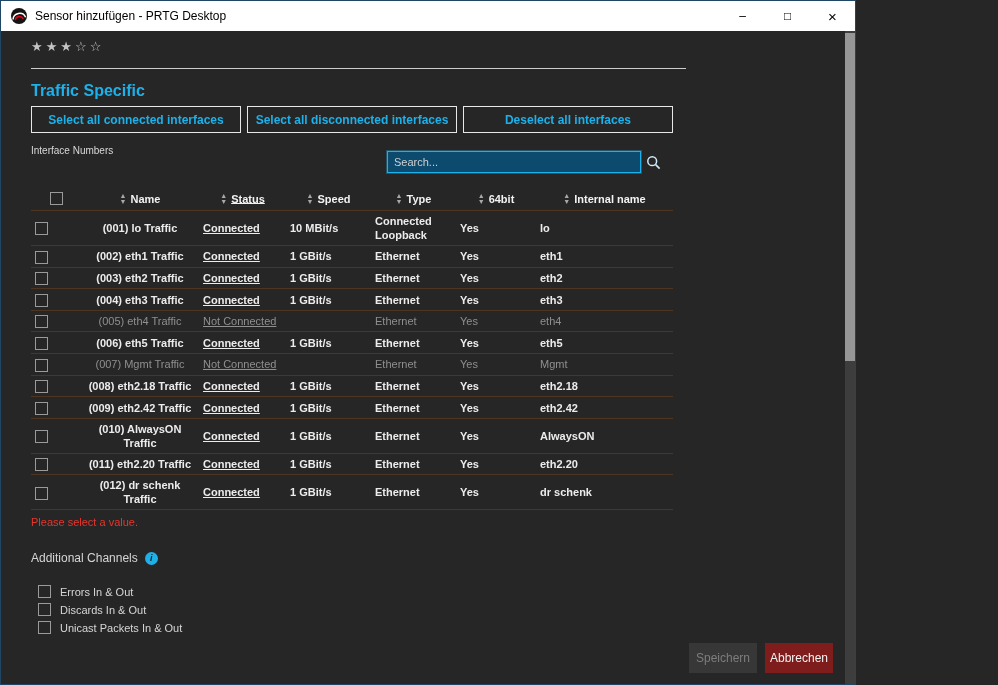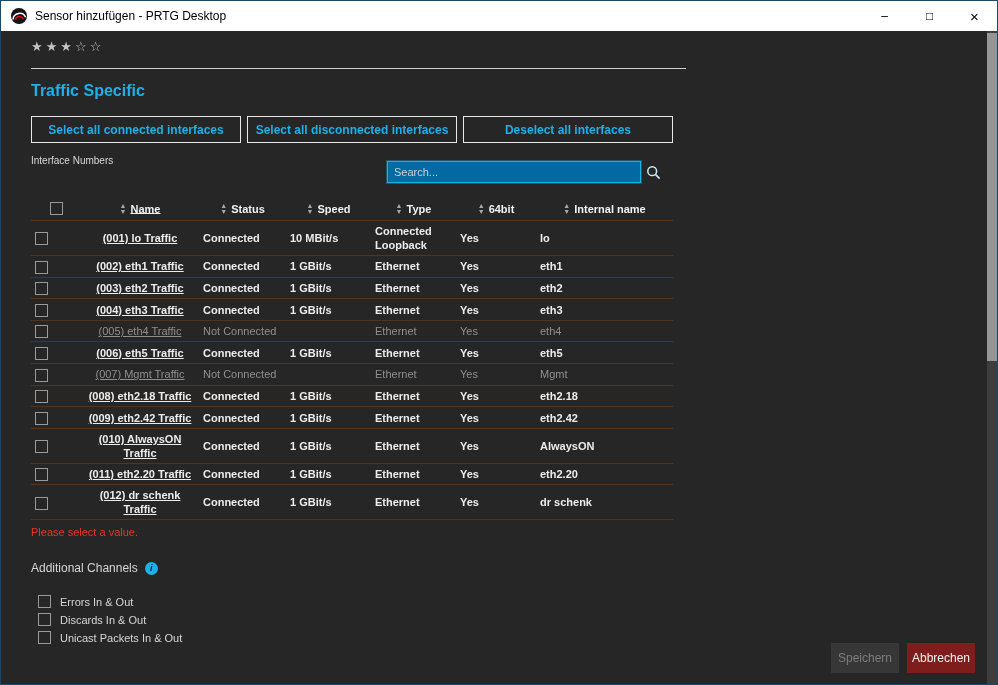--- a/index.html
+++ b/index.html
@@ -1,59 +1,59 @@
 <!DOCTYPE html>
 <html><head>
 <meta charset="utf-8">
 <style>
   * { margin:0; padding:0; box-sizing:border-box; }
   html,body { width:998px; height:685px; }
   body { font-family:"Liberation Sans", sans-serif; background:#262626; overflow:hidden; }
 
-  .window { position:relative; width:998px; height:685px; background:#262626; border:1px solid #1f4664; }
+  .window { position:relative; width:856px; height:685px; background:#262626; border:1px solid #1f4664; }
 
   
   .titlebar { height:30px; background:#ffffff; display:flex; align-items:center; padding-left:8px; }
   .titlebar .logo { width:16px; height:16px; margin:0 8px 0 2px; flex:none; }
   .titlebar .title { font-size:12px; color:#000000; flex:1; white-space:nowrap; }
   .win-btn { width:45px; height:30px; border:none; background:transparent; color:#000;
              font-size:12px; display:flex; align-items:center; justify-content:center; cursor:pointer; }
   .win-btn.close { font-size:15px; }
 
   
   .content { position:absolute; top:30px; left:0; right:10px; bottom:0; padding:6px 0 0 30px; overflow:hidden; }
 
   .stars { font-size:13px; color:#c4c4c4; letter-spacing:3px; margin-top:2px; }
   .stars .star { cursor:pointer; }
 
   .divider { width:655px; border:none; border-top:1px solid #cdcdcd; margin-top:14px; }
 
   .section-title { margin-top:13px; font-size:16px; font-weight:bold; color:#1cb1ea; }
 
-  .btn-row { margin-top:16px; width:642px; display:flex; gap:6px;border-radius:13px; }
+  .btn-row { margin-top:6px; width:642px; display:flex; gap:6px;border-radius:13px; }
   .iface-btn { flex:1; height:27px; background:transparent; border:1px solid #e8e8e8;
                color:#1cb1ea; font-weight:bold; font-size:12px; font-family:inherit; cursor:pointer; }
 
   .search-band { position:relative; width:642px; height:38px; margin-top:9px; }
   .iface-label { position:absolute; left:0; top:3px; font-size:10px; color:#d8d8d8; }
   .search-group { position:absolute; right:12px; top:9px; display:flex; align-items:center; }
-  .search-input { width:254px; height:22px; background:#0369a1; border:1px solid #1cb1ea;
+  .search-input { width:254px; height:22px; background:#0c4a6e; border:1px solid #1cb1ea;
                   box-shadow:0 0 0 1px rgba(28,177,234,0.35); color:#eeeeee; font-size:11px;
                   padding:4px 6px; font-family:inherit; outline:none; }
   .search-input::placeholder { color:#d0d0d0; }
   .search-icon { margin-left:5px; display:flex; }
 
   
   table.iface { width:642px; border-collapse:collapse; margin-top:8px; font-size:11px; table-layout:fixed; }
   table.iface th, table.iface td { border-bottom:1px solid #4e3522; vertical-align:middle; }
   table.iface th { padding:4px 2px 5px; color:#f2f2f2; font-weight:bold; text-align:center; white-space:nowrap; }
   table.iface td { padding:3px 4px; line-height:14px; color:#ececec; font-weight:bold; text-align:left; }
   .c-check  { width:50px; }
-  .c-name   { width:118px; text-align:center !important;text-decoration:underline; }
-  .c-status { width:87px; }
+  .c-name   { width:118px; text-align:center !important; }
+  .c-status { width:87px;text-decoration:underline; }
   .c-speed  { width:85px; }
   .c-type   { width:85px; }
   .c-64     { width:80px; }
   .c-int    { width:137px;margin-left:13px; }
   td.c-check { padding-left:4px; }
   tr.dimmed td { color:#8f8f8f; font-weight:normal; }
 
   .sort { display:inline-flex; flex-direction:column; margin-right:4px; vertical-align:middle;
           font-size:7px; line-height:6px; color:#a8a8a8; }
   .th-label { vertical-align:middle; }

